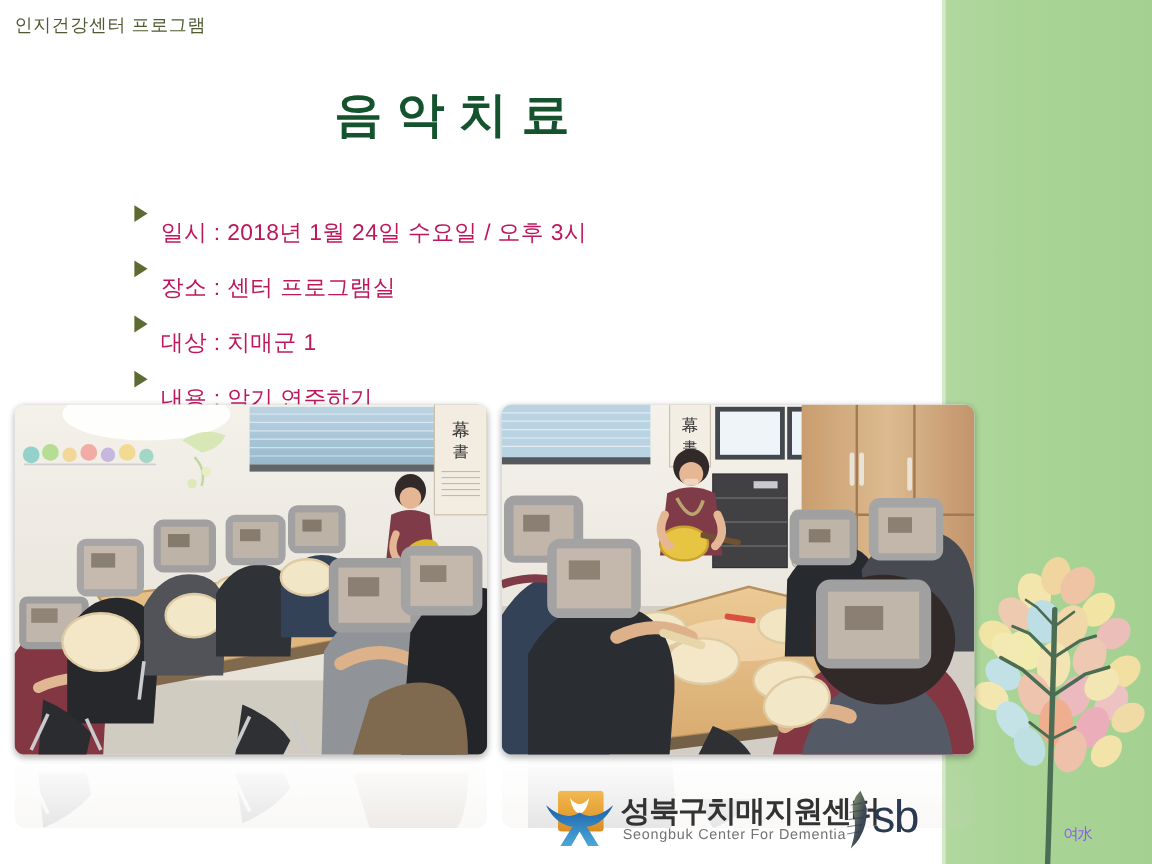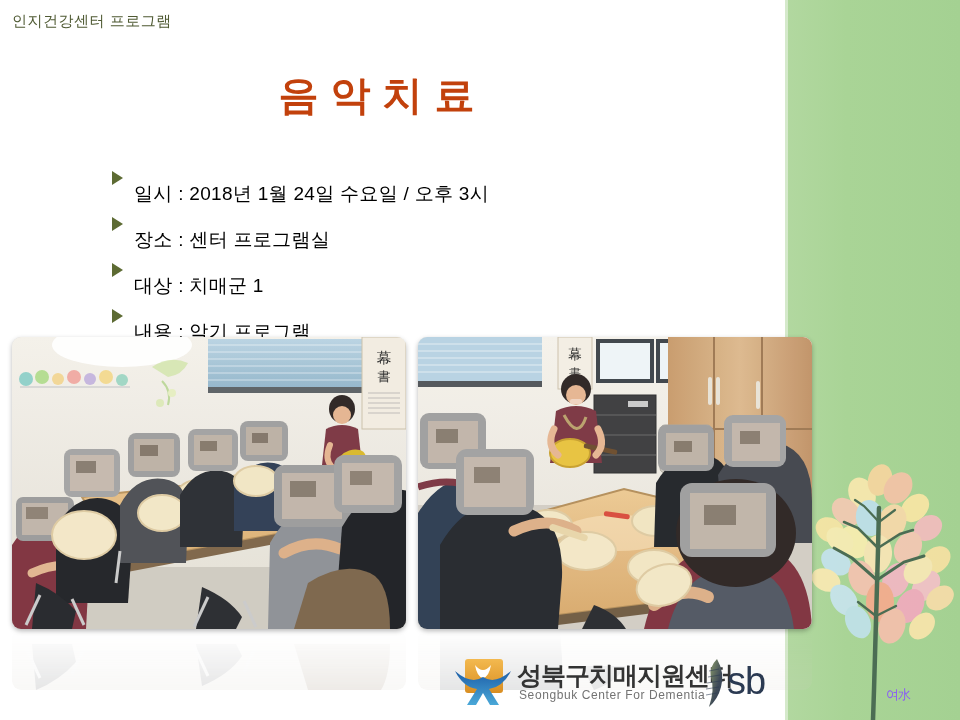--- a/index.html
+++ b/index.html
@@ -125,21 +125,21 @@
 
   
   .main-title {
     position: absolute;
     left: 0;
     top: 68px;
     width: 753px;
     text-align: center;
     font-size: 40px;
     font-weight: bold;
-    color: #c2410c;
+    color: #14532d;
     letter-spacing: 12px;
     text-indent: 12px;
   }
 
   
   .bullets {
     position: absolute;
     left: 112px;
     top: 155px;
     width: 620px;
@@ -153,21 +153,21 @@
     width: 0;
     height: 0;
     border-left: 11px solid #5d6b33;
     border-top: 7px solid transparent;
     border-bottom: 7px solid transparent;
     margin-right: 11px;
     flex: 0 0 auto;
   }
   .bullet-text {
     font-size: 19px;
-    color: #000000;
+    color: #be185d;
     white-space: nowrap;
     letter-spacing: 0.3px;
     margin-top: 32px;
   }
 
   
   .photo {
     position: absolute;
     border-radius: 9px;
     overflow: hidden;
@@ -303,21 +303,21 @@
     <div class="bullet-row">
       <span class="bullet-tri"></span>
       <span class="bullet-text">장소 : 센터 프로그램실</span>
     </div>
     <div class="bullet-row">
       <span class="bullet-tri"></span>
       <span class="bullet-text">대상 : 치매군 1</span>
     </div>
     <div class="bullet-row">
       <span class="bullet-tri"></span>
-      <span class="bullet-text">내용 : 악기 프로그램</span>
+      <span class="bullet-text">내용 : 악기 연주하기</span>
     </div>
   </div>
 
   <div class="photo photo-left">
     <svg width="394" height="292" viewBox="0 0 394 292">
       <defs>
         <linearGradient id="wallA" x1="0" y1="0" x2="0" y2="1">
           <stop offset="0%" stop-color="#f4f1ea"></stop>
             <stop offset="100%" stop-color="#e2ded3"></stop>
         </linearGradient>

